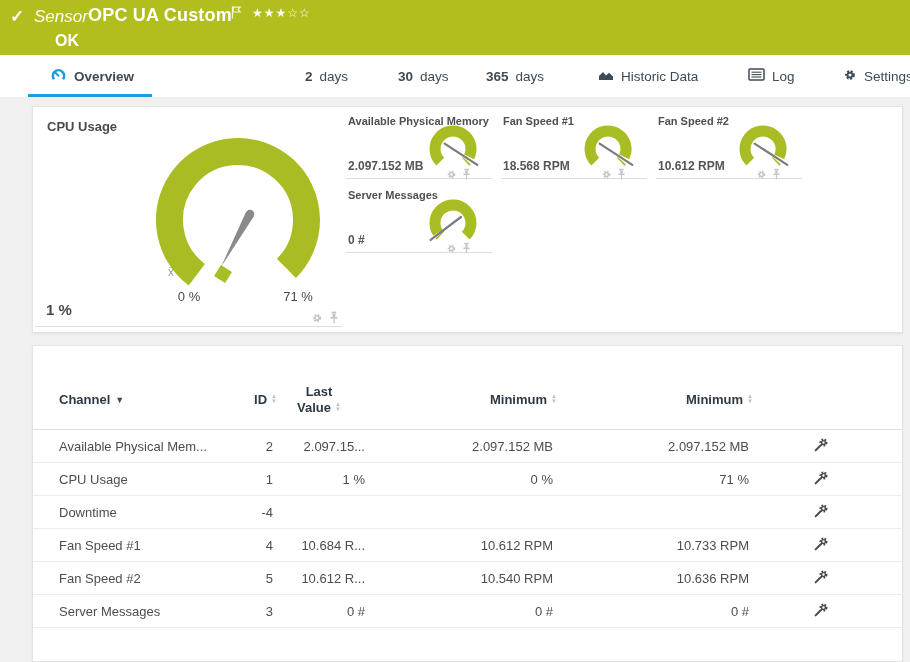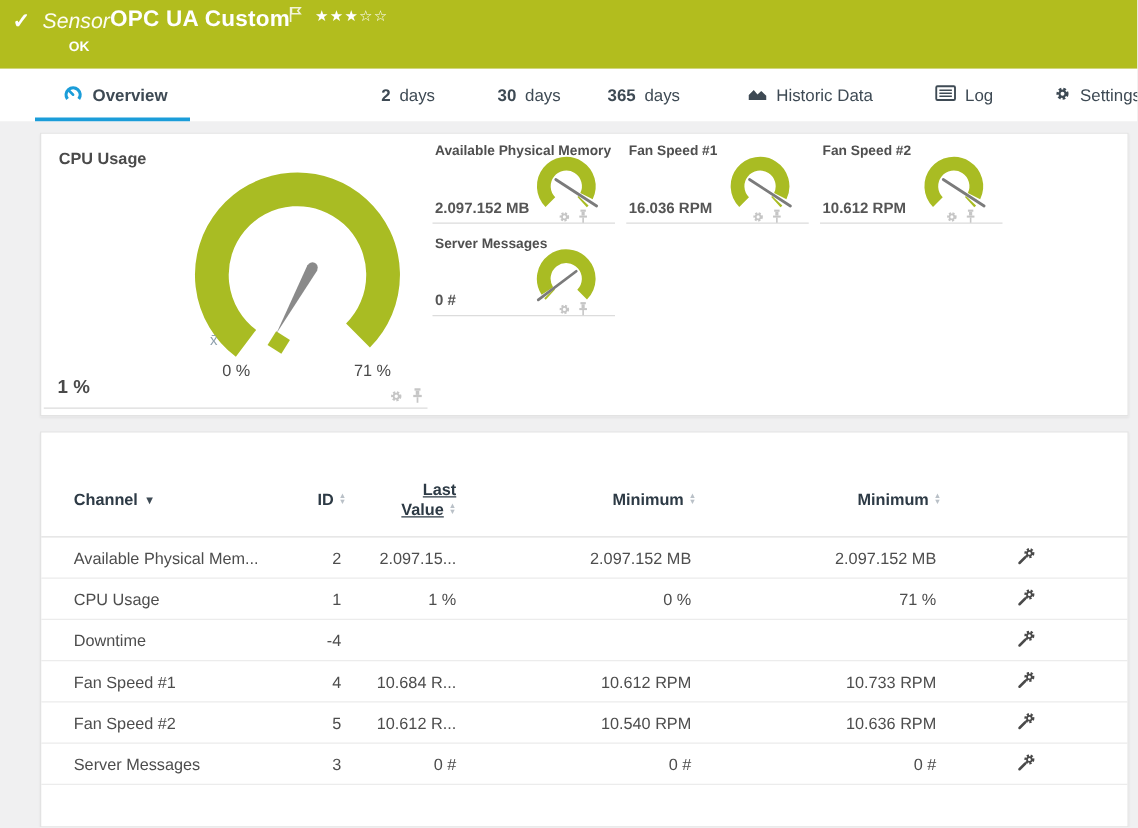--- a/index.html
+++ b/index.html
@@ -7,21 +7,21 @@
   body { font-family:"Liberation Sans", sans-serif; }
   #screen { position:relative; width:910px; height:662px; overflow:hidden; background:#f0f0f1; }
 
   
   .topbar { position:absolute; left:0; top:0; width:910px; height:55px; background:#b2bd1e; }
   .topbar .check { position:absolute; left:10px; top:6px; color:#fff; font-size:17px; font-weight:bold; }
   .topbar .sensor-label { position:absolute; left:34px; top:7px; color:#fdfdf2; font-size:17px; font-style:italic; }
   .topbar .sensor-name { position:absolute; left:88px; top:5px; color:#ffffff; font-size:18px; font-weight:bold; letter-spacing:.2px; }
   .topbar .flag { position:absolute; left:231px; top:5px; }
   .topbar .stars { position:absolute; left:252px; top:6px; color:#ffffff; font-size:12px; letter-spacing:1px; }
-  .topbar .status-ok { position:absolute; left:55px; top:32px; color:#ffffff; font-size:11px; font-weight:bold; }
+  .topbar .status-ok { position:absolute; left:55px; top:32px; color:#ffffff; font-size:16px; font-weight:bold; }
 
   
   .tabbar { position:absolute; left:0; top:55px; width:910px; height:42px; background:#ffffff;padding-left:16px; }
   .tab { position:absolute; top:0; height:42px; display:flex; align-items:center; gap:7px;
          color:#3e4a54; font-size:13.5px; cursor:pointer; white-space:nowrap; }
   .tab .num { font-weight:bold; }
   .tab-underline { position:absolute; left:28px; bottom:0; width:124px; height:3px; background:#1b9dd9; }
 
   
   .panel { position:absolute; background:#ffffff; border:1px solid #e3e3e3; box-shadow:0 1px 2px rgba(0,0,0,.06); }
@@ -46,21 +46,21 @@
   .gcell .cell-icons { position:absolute; left:100px; top:51px; display:flex; gap:5px; }
 
   .icon-gray { color:#c6c6c6; }
   .icon-dark { color:#3e4a54; }
 
   
   .thead { position:absolute; left:0; top:0; width:100%; height:84px; border-bottom:1px solid #e0e0e0; }
   .th { position:absolute; font-size:13px; font-weight:bold; color:#2d3a45; white-space:nowrap; }
   .th-channel { left:26px; top:46px; }
   .th-id { left:140px; top:46px; width:104px; text-align:right; }
-  .th-last { left:240px; top:38px; width:92px; text-align:right; line-height:16px;text-decoration:underline; }
+  .th-last { left:240px; top:38px; width:92px; text-align:center; line-height:16px; }
   .th-min { left:400px; top:46px; width:124px; text-align:right; }
   .th-max { left:596px; top:46px; width:124px; text-align:right; }
   .sort-arrows { display:inline-block; vertical-align:1px; margin-left:4px; line-height:5px; }
   .sort-arrows span { display:block; font-size:6px; color:#b9c0c7; }
   .caret-down { font-size:9px; color:#3e4a54; margin-left:5px; vertical-align:1px; }
 
   #table-rows { position:absolute; left:0; top:84px; width:100%; }
   .trow { position:relative; width:100%; height:33px; border-bottom:1px solid #ececec; }
   .trow .td { position:absolute; top:9px; font-size:13px; color:#4d4d4d; white-space:nowrap; }
   .td-channel { left:26px; }
@@ -195,21 +195,21 @@
               </svg></span>
           </div>
         </div>
         <div class="gcell" style="left: 468px; top: 8px;">
           <div class="gtitle">Fan Speed #1</div>
           <svg width="62" height="56" class="small-gauge">
             <path d="M 18.3 38.7 A 18 18 0 1 1 47.2 33.9" fill="none" stroke="#a9bc23" stroke-width="11"></path>
             <path d="M 44.8 37.6 A 18 18 0 0 1 43.7 38.7" fill="none" stroke="#a9bc23" stroke-width="11"></path>
             <line x1="22.6" y1="20.6" x2="55.3" y2="41.8" stroke="#7b7b7b" stroke-width="2.2" stroke-linecap="round"></line>
           </svg>
-          <div class="gvalue">16.036 RPM</div>
+          <div class="gvalue">18.568 RPM</div>
           <div class="cell-icons">
             <span class="icon-gray"><svg width="11" height="11" viewBox="0 0 12 12">
                 <use href="#sym-gear"></use>
               </svg></span>
             <span class="icon-gray"><svg width="9" height="12" viewBox="0 0 10 13">
                 <use href="#sym-pin"></use>
               </svg></span>
           </div>
         </div>
         <div class="gcell" style="left: 623px; top: 8px;">

